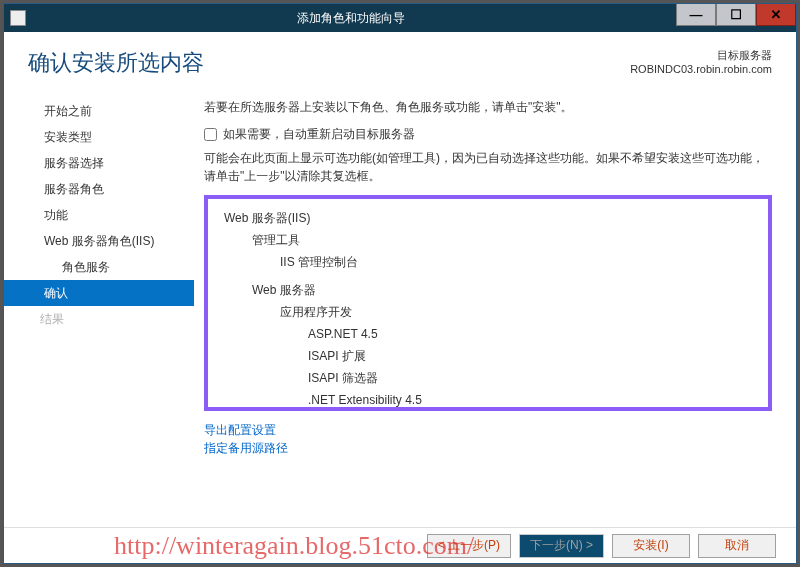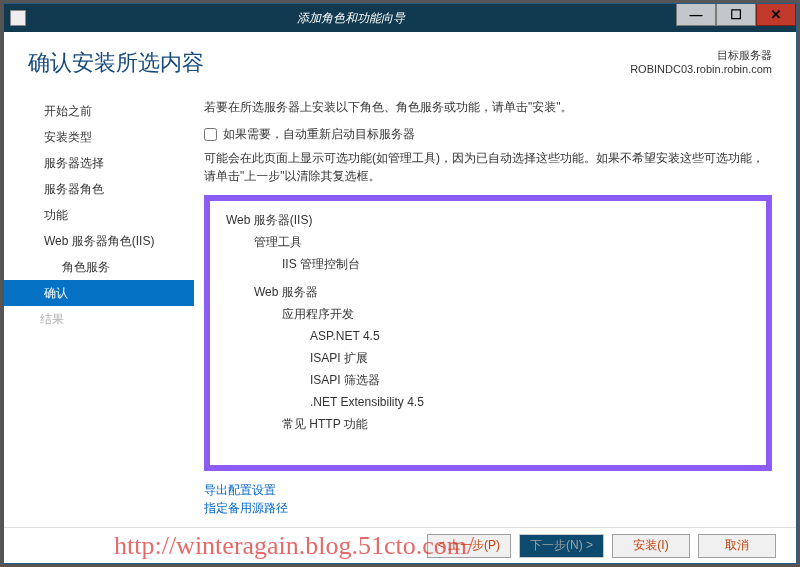--- a/index.html
+++ b/index.html
@@ -1,20 +1,20 @@
 <!DOCTYPE html>
 <html><head>
 <meta charset="utf-8">
 <style>
 * { box-sizing: border-box; margin: 0; padding: 0; font-family: "Microsoft YaHei", "Segoe UI", sans-serif; }
 body { background: #555; width: 800px; height: 567px; overflow: hidden; position: relative; }
 .window { position: absolute; left: 3px; top: 3px; width: 794px; height: 561px; background: #fff; border: 1px solid #2b5b84; display: flex; flex-direction: column; }
 .titlebar { height: 28px; background: #11394f; color: #fff; display: flex; align-items: center; position: relative; }
 .title-icon { width: 16px; height: 16px; margin-left: 6px; background: #eee; border: 1px solid #888; }
-.title-text { flex: 1; text-align: center; font-size: 12px; font-style: italic; }
+.title-text { flex: 1; text-align: center; font-size: 12px; }
 .win-controls { display: flex; height: 100%; }
 .win-btn { width: 40px; height: 22px; display: flex; align-items: center; justify-content: center; font-size: 13px; font-weight: bold; color: #000; }
 .win-btn.min, .win-btn.max { background: #c3c7cb; border: 1px solid #7a7a7a; border-top: none; }
 .win-btn.close { background: #c0392b; border: 1px solid #7a2219; border-top: none; color: #000; }
 .body-area { flex: 1; display: flex; flex-direction: column; background: #fff; }
 .header-row { display: flex; padding: 16px 24px 4px 24px; }
 .page-title { color: #174a7c; font-size: 22px; font-weight: 400; flex: 1; }
 .dest-box { text-align: right; font-size: 11px; color: #333; margin-left: 8px; }
 .dest-label { color: #333; }
 .dest-server { color: #333; }
@@ -22,21 +22,21 @@
 .sidebar { width: 190px; padding-top: 8px; }
 .nav-item { height: 26px; line-height: 26px; font-size: 12px; color: #333; padding-left: 40px; cursor: pointer; }
 .nav-item.sub { padding-left: 58px; }
 .nav-item.selected { background: #0672c6; color: #fff; }
 .nav-item.disabled { color: #b0b0b0; padding-left: 36px; }
 .content { flex: 1; padding: 8px 24px 0 10px; font-size: 12px; color: #333; display: flex; flex-direction: column; overflow: hidden; }
 .intro { margin-bottom: 10px; line-height: 18px; }
 .checkbox-row { margin-bottom: 6px; display: flex; align-items: center; }
 .checkbox-row input { margin-right: 6px; width: 13px; height: 13px; }
 .note { line-height: 18px; margin-bottom: 10px; }
-.tree-box { border: 6px solid #8b5cf6; height: 276px; overflow-y: scroll; padding: 8px 0 8px 16px; position: relative; }
+.tree-box { border: 4px solid #8b5cf6; height: 216px; overflow-y: scroll; padding: 8px 0 8px 16px; position: relative; }
 .tree-item { line-height: 22px; }
 .lv0 { padding-left: 0; }
 .lv1 { padding-left: 28px; }
 .lv2 { padding-left: 56px; }
 .lv3 { padding-left: 84px; }
 .links { padding-top: 10px; }
 .links a { color: #0066cc; font-size: 12px; display: block; line-height: 18px; text-decoration: none; }
 .footer { height: 36px; border-top: 1px solid #ddd; display: flex; align-items: center; justify-content: flex-end; padding-right: 20px; gap: 8px; }
 .btn { height: 24px; min-width: 78px; padding: 0 10px; background: #f0f0f0; border: 1px solid #a0a0a0; font-size: 12px; color: #c2410c; cursor: pointer; }
 .btn:disabled { color: #a0a0a0; border-color: #c8c8c8; background: #0c4a6e; }

